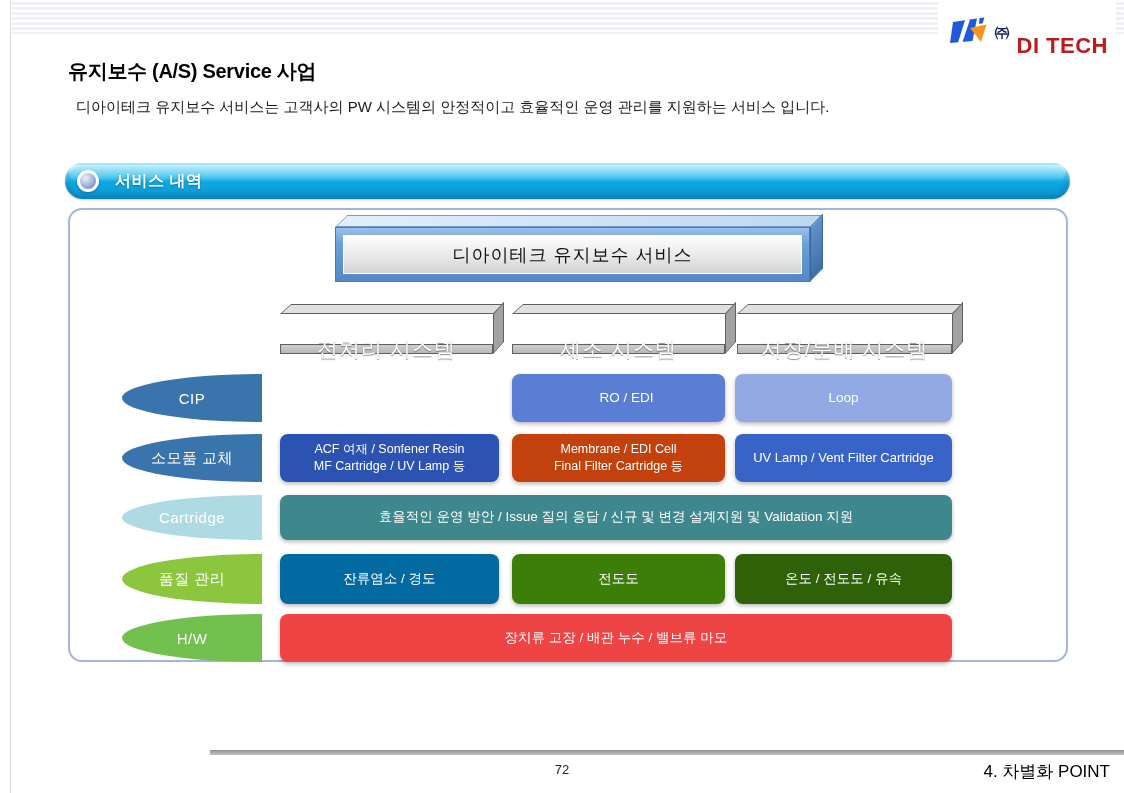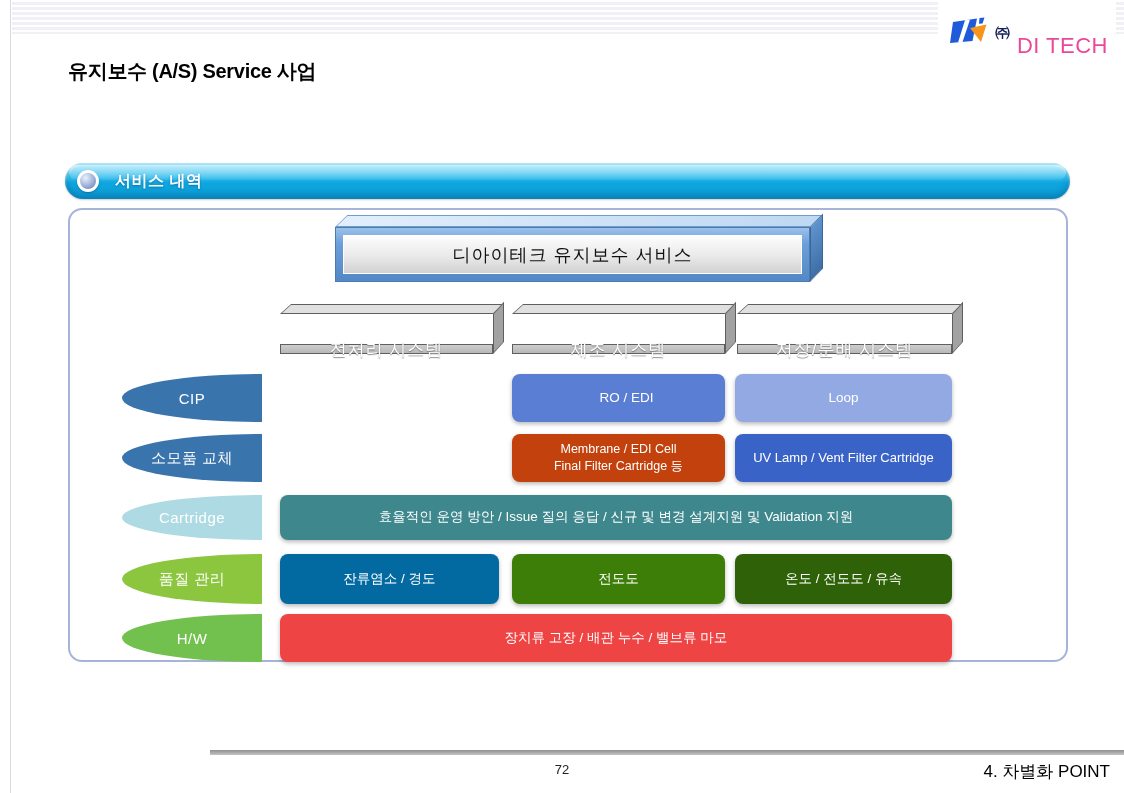--- a/index.html
+++ b/index.html
@@ -9,21 +9,21 @@
 
   
   .top-stripes { position:absolute; left:12px; top:0; right:0; height:34px;
     background:repeating-linear-gradient(to bottom,#ffffff 0 2px,#f1f1f5 2px 5px); }
   .left-line { position:absolute; left:10px; top:0; width:1px; height:100%; background:#d9d9de; }
 
   
   .logo { position:absolute; top:2px; right:8px; background:#fff; padding:3px 8px 5px 12px;
     display:flex; align-items:center; gap:7px; }
   .logo-prefix { font-size:15px; font-weight:bold; color:#101c52; }
-  .logo-name { font-size:22px; font-weight:normal; color:#ec4899; letter-spacing:.5px;margin-top:28px; }
+  .logo-name { font-size:22px; font-weight:bold; color:#b91c1c; letter-spacing:.5px;margin-top:28px; }
 
   
   .title { position:absolute; left:68px; top:58px; font-size:20px; font-weight:800; color:#000; letter-spacing:-0.3px; }
   .subtitle { position:absolute; left:76px; top:98px; font-size:15px; color:#1a1a1a; }
 
   
   .banner { position:absolute; left:65px; top:163px; width:1005px; height:36px; border-radius:18px;
     background:linear-gradient(to bottom,#6ad4f6 0%,#30bcec 40%,#0fa5de 55%,#0c9dd6 100%);
     box-shadow:inset 0 -4px 6px rgba(0,70,120,.35), inset 0 2px 3px rgba(255,255,255,.6), 0 1px 2px rgba(0,0,0,.2);
     display:flex; align-items:center; }
@@ -53,21 +53,21 @@
   .rootbox .side3d { background:linear-gradient(to bottom,#5e93cf,#3f6ea5); border:1px solid #3a6699; }
   .rootbox .front { background:linear-gradient(to bottom,#9cc0ea 0%,#6b9fd9 30%,#5288c5 100%); border:1px solid #4a7cb2; }
   .rootbox .inner { margin:7px; flex:1; background:linear-gradient(to bottom,#fdfdfd,#e9e9e9 55%,#d2d2d2);
     border:1px solid #fff; display:flex; align-items:center; justify-content:center;
     font-size:18px; color:#111; letter-spacing:1px; }
 
   .colbox { top:104px; height:40px; }
   .colbox .top3d { height:10px; top:-10px; background:#e0e0e0; border:1px solid #5f5f5f; transform:skewX(-48deg); }
   .colbox .side3d { width:11px; right:-11px; background:#a2a2a2; border:1px solid #5f5f5f; transform:skewY(-48deg); }
   .colbox .front { background:linear-gradient(to bottom,#cdcdcd,#b8b8b8); border:1px solid #5f5f5f;
-    align-items:center; justify-content:center; color:#fff; font-size:17px; letter-spacing:1px;
+    align-items:center; justify-content:center; color:#fff; font-size:21px; letter-spacing:1px;
     text-shadow:0 1px 1px rgba(90,90,90,.7);margin-top:30px; }
   .colbox1 { left:210px; width:213px; }
   .colbox2 { left:442px; width:213px; }
   .colbox3 { left:667px; width:215px; }
 
   
   .pill { position:absolute; left:52px; width:140px; color:#fff; font-size:15px; letter-spacing:.5px;
     display:flex; align-items:center; justify-content:center;
     border-radius:100% 0 0 100% / 50% 0 0 50%; }
 
@@ -108,20 +108,21 @@
         <path d="M15,4.2 L20,3.6 L12.5,26 L8,26.4 Z" fill="#ffffff"></path>
         <path d="M20,12 L36.5,8.5 L31,26 Z" fill="#f7941d"></path>
         <path d="M29.5,2 L34.5,1.4 L32.5,7.5 L29,7.8 Z" fill="#1f5bd8"></path>
       </svg>
     </span>
     <span class="logo-prefix">㈜</span>
     <span class="logo-name">DI TECH</span>
   </div>
 
   <div class="title">유지보수 (A/S)  Service 사업</div>
+  <div class="subtitle">디아이테크 유지보수 서비스는 고객사의 PW 시스템의 안정적이고 효율적인 운영 관리를 지원하는 서비스 입니다.</div>
 
   <div class="banner">
     <span class="banner-circle"></span>
     <span class="banner-label">서비스 내역</span>
   </div>
 
   <div class="panel">
 
     <div class="box3d rootbox">
       <div class="top3d"></div>
@@ -145,20 +146,24 @@
       <div class="top3d"></div>
       <div class="side3d"></div>
       <div class="front">저장/분배 시스템</div>
     </div>
 
     <div class="pill r1" style="background:#3a74ad;">CIP</div>
     <div class="cell r1 c2" style="background:#5b7ed5;padding-left:22px;">RO / EDI</div>
     <div class="cell r1 c3" style="background:#93a9e3;">Loop</div>
 
     <div class="pill r2" style="background:#3a74ad;">소모품 교체</div>
+    <div class="cell r2 c1 small" style="background:#2c52b2;">
+      <div>ACF 여재 / Sonfener Resin</div>
+      <div>MF Cartridge / UV Lamp 등</div>
+    </div>
     <div class="cell r2 c2 small" style="background:#c2410c;">
       <div>Membrane / EDI Cell</div>
       <div>Final Filter Cartridge 등</div>
     </div>
     <div class="cell r2 c3" style="background:#3a63c8; font-size:13px;">UV Lamp / Vent Filter Cartridge</div>
 
     <div class="pill r3" style="background:#aedae3;">Cartridge</div>
     <div class="cell r3 cfull" style="background:#3d878d;">효율적인 운영 방안 / Issue 질의 응답 / 신규 및 변경 설계지원 및 Validation 지원</div>
 
     <div class="pill r4" style="background:#8cc63f;">품질 관리</div>

